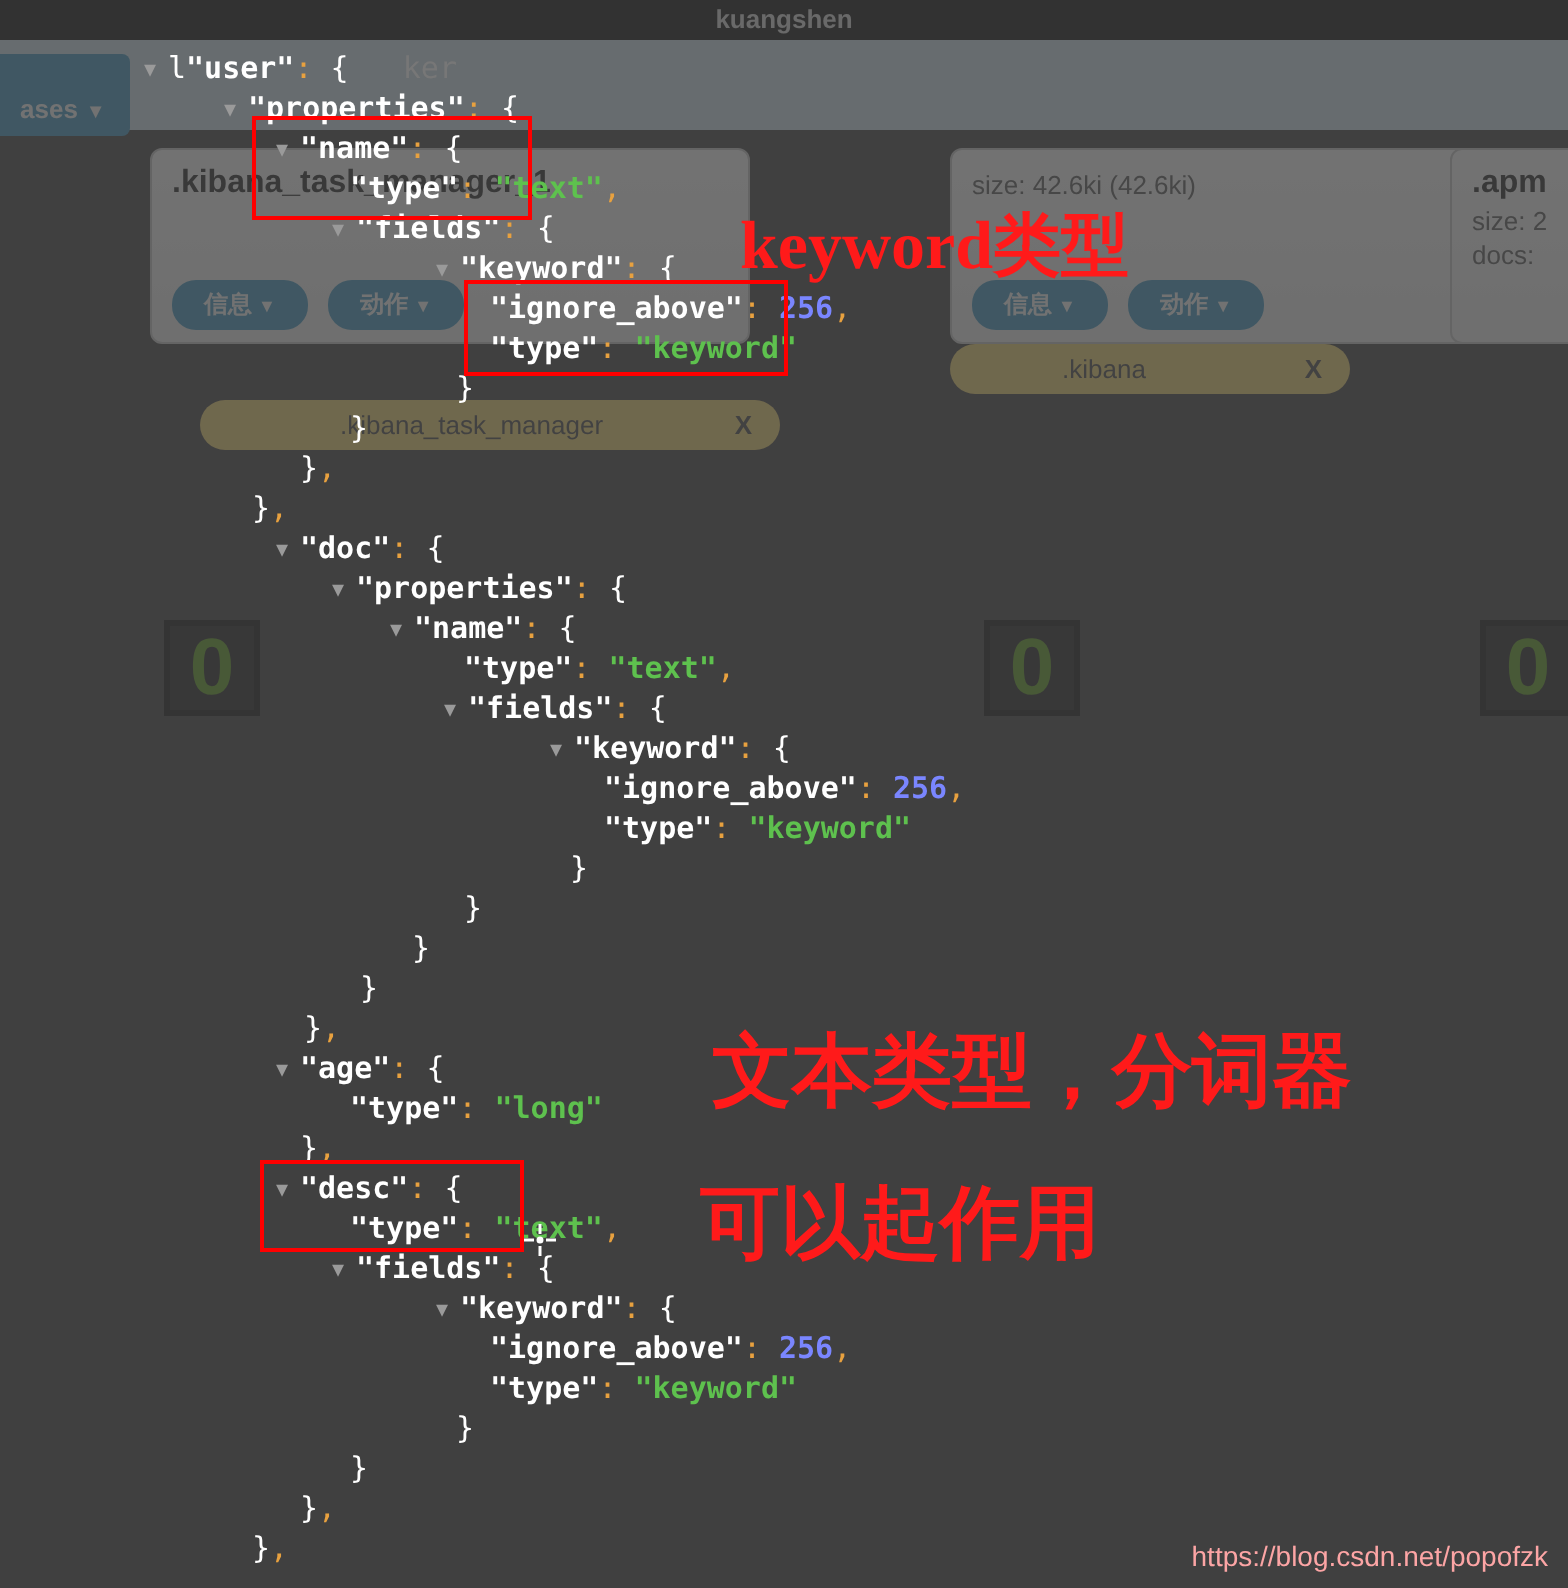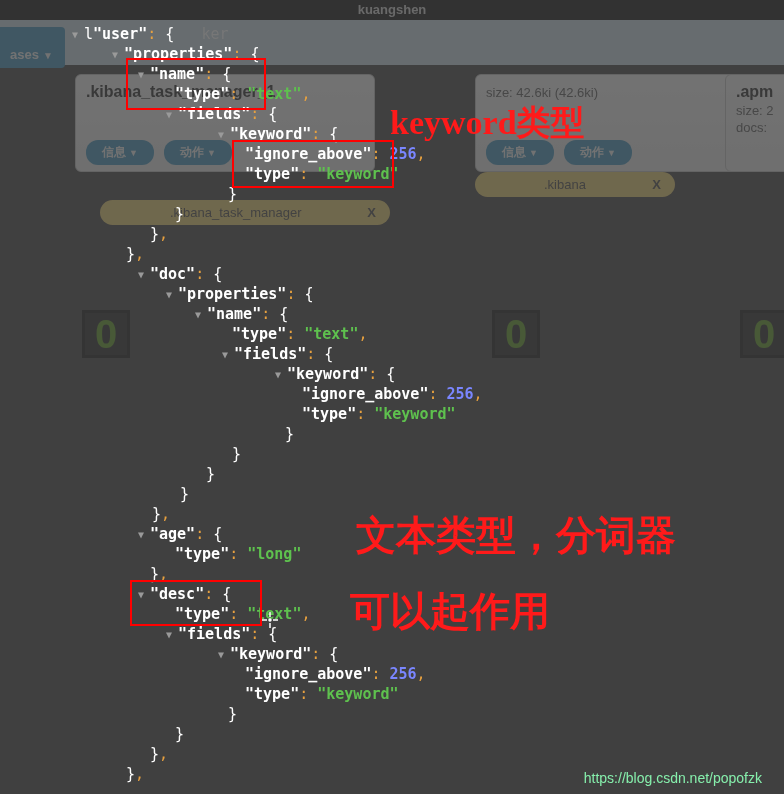--- a/index.html
+++ b/index.html
@@ -19,34 +19,34 @@
   .card1{left:75px}
   .card2{left:475px}
   .card3{left:725px;width:120px}
   .zero{position:absolute;top:310px;width:48px;height:48px;border:3px solid #222;text-align:center;font:bold 40px/42px Arial;color:#6aa62e;background:#313131}
   .z1{left:82px}.z2{left:492px}.z3{left:740px}
   .yellow-tag{position:absolute;background:#f5d97a;border-radius:14px;font:13px Arial;color:#555;padding:5px 12px 5px 26px}
   .yellow-tag .x{position:absolute;right:14px;top:5px;font-weight:bold;color:#555}
   .yt1{top:200px;left:100px;width:290px}
   .yt2{top:172px;left:475px;width:200px}
   .yt1 .name{margin-left:44px}
-  .yt2 .name{margin-left:43px}
+  .yt2 .name{margin-left:30px}
   
   .code{position:absolute;top:22px;left:0;right:0;bottom:0;z-index:3;font-size:15px;line-height:20px;white-space:pre;color:#fff}
   .row{position:absolute;left:0;width:100%}
   .tri-t{display:inline-block;width:10px;color:#9a9a9a;font-size:10px;vertical-align:1px;margin-right:2px}
   .key{color:#fff;font-weight:bold}
   .colon{color:#e8a13f}
   .brace{color:#fff}
   .str{color:#5ec14e;font-weight:bold}
   .num{color:#7a86ff;font-weight:bold}
   .comma{color:#e8a13f}
   .redbox{position:absolute;border:2px solid #f00;z-index:4;pointer-events:none}
   .anno{position:absolute;font-family:"SimSun","NSimSun",serif;font-weight:bold;color:#ff1a1a;z-index:5;pointer-events:none}
-  .watermark{position:absolute;right:22px;bottom:8px;font:14px Arial;color:#86efac;z-index:6}
+  .watermark{position:absolute;right:10px;bottom:8px;font:14px Arial;color:#fca5a5;z-index:6}
   .cursor{position:absolute;z-index:6;width:16px;height:16px}
   .cursor svg{width:16px;height:16px}
 </style>
 </head>
 <body>
 
 <div class="title-bar">kuangshen</div>
 
 <div class="bg-layer">
   <div class="bg-top"></div>
@@ -133,21 +133,21 @@
   <div class="row" style="top:682px;left:228px"><span class="brace">}</span></div>
   <div class="row" style="top:702px;left:175px"><span class="brace">}</span></div>
   <div class="row" style="top:722px;left:150px"><span class="brace">}</span><span class="comma">,</span></div>
   <div class="row" style="top:742px;left:126px"><span class="brace">}</span><span class="comma">,</span></div>
 </div>
 
 <div class="redbox" style="top:58px;left:126px;width:140px;height:52px"></div>
 <div class="redbox" style="top:140px;left:232px;width:162px;height:48px"></div>
 <div class="redbox" style="top:580px;left:130px;width:132px;height:46px"></div>
 
-<div class="anno" style="top:100px;left:390px;font-size:34px">keyword类型</div>
+<div class="anno" style="top:100px;left:370px;font-size:34px">keyword类型</div>
 <div class="anno" style="top:508px;left:356px;font-size:40px">文本类型，分词器</div>
 <div class="anno" style="top:584px;left:350px;font-size:40px">可以起作用</div>
 
 <div class="cursor" style="top:612px;left:262px">
   <svg viewBox="0 0 16 16">
       <g stroke="#fff" stroke-width="1.5" fill="none">
         <line x1="8" y1="0" x2="8" y2="5"></line>
         <line x1="8" y1="11" x2="8" y2="16"></line>
         <line x1="0" y1="8" x2="5" y2="8"></line>
         <line x1="11" y1="8" x2="16" y2="8"></line>

